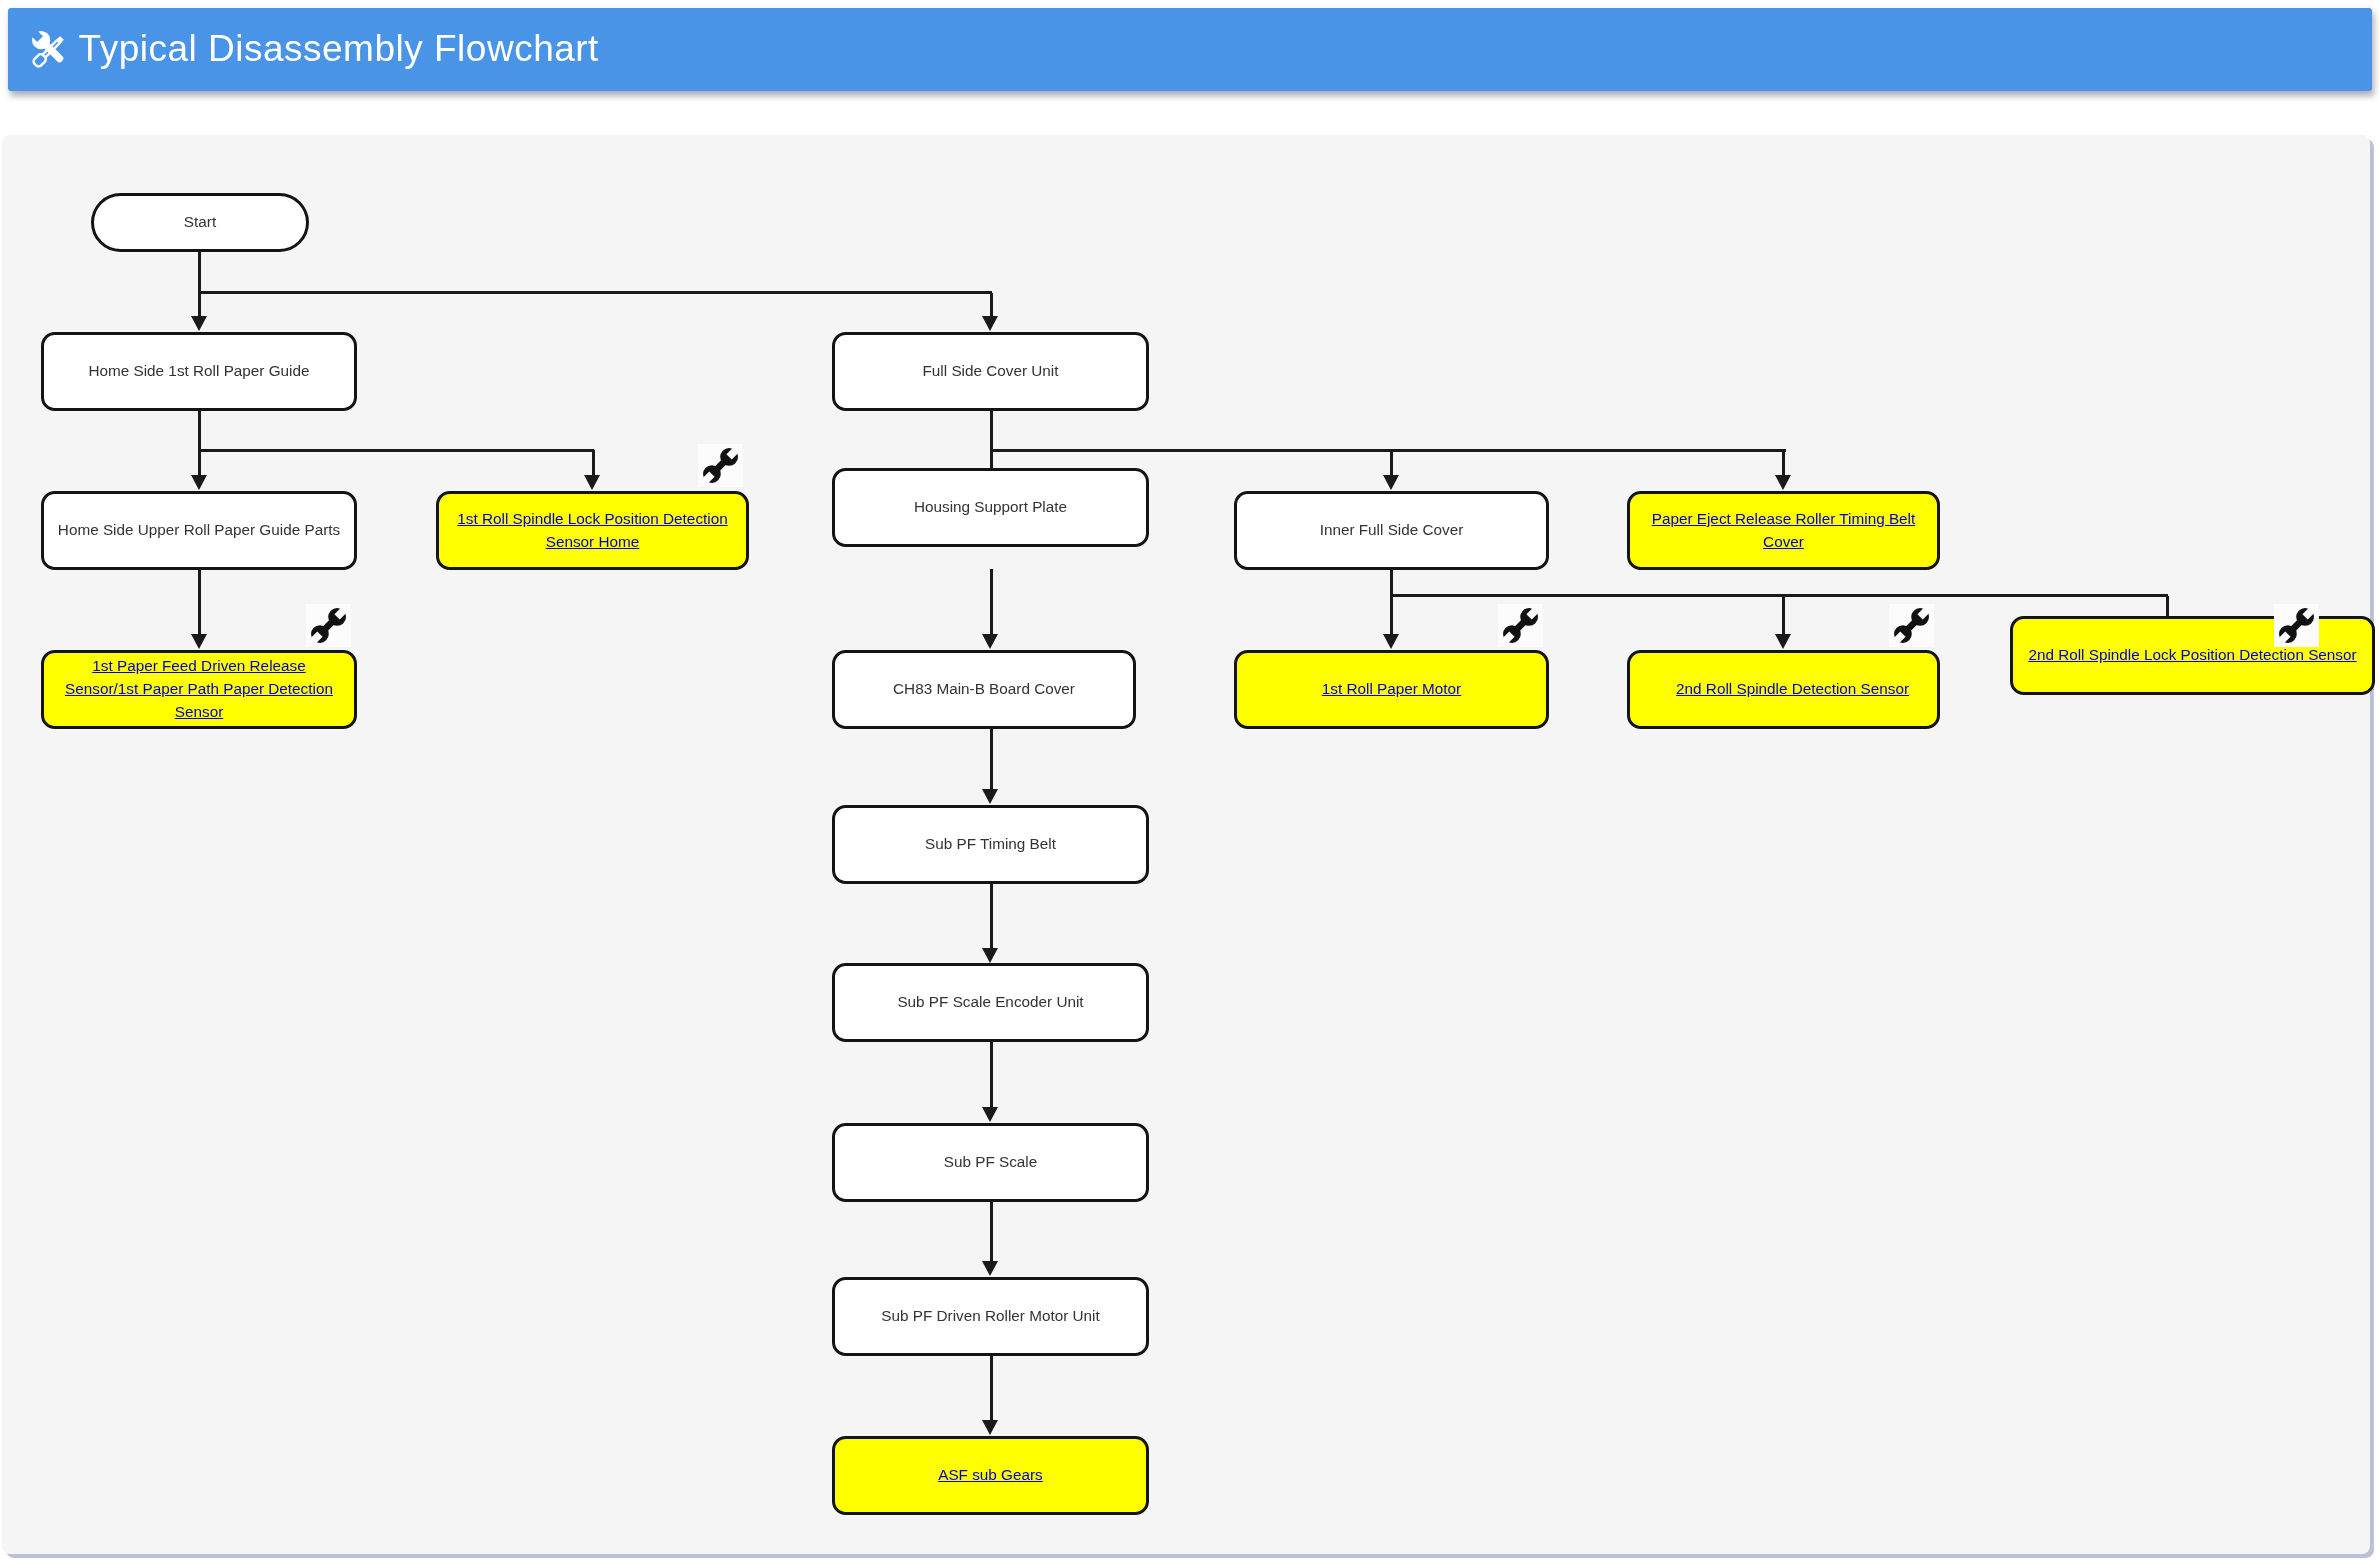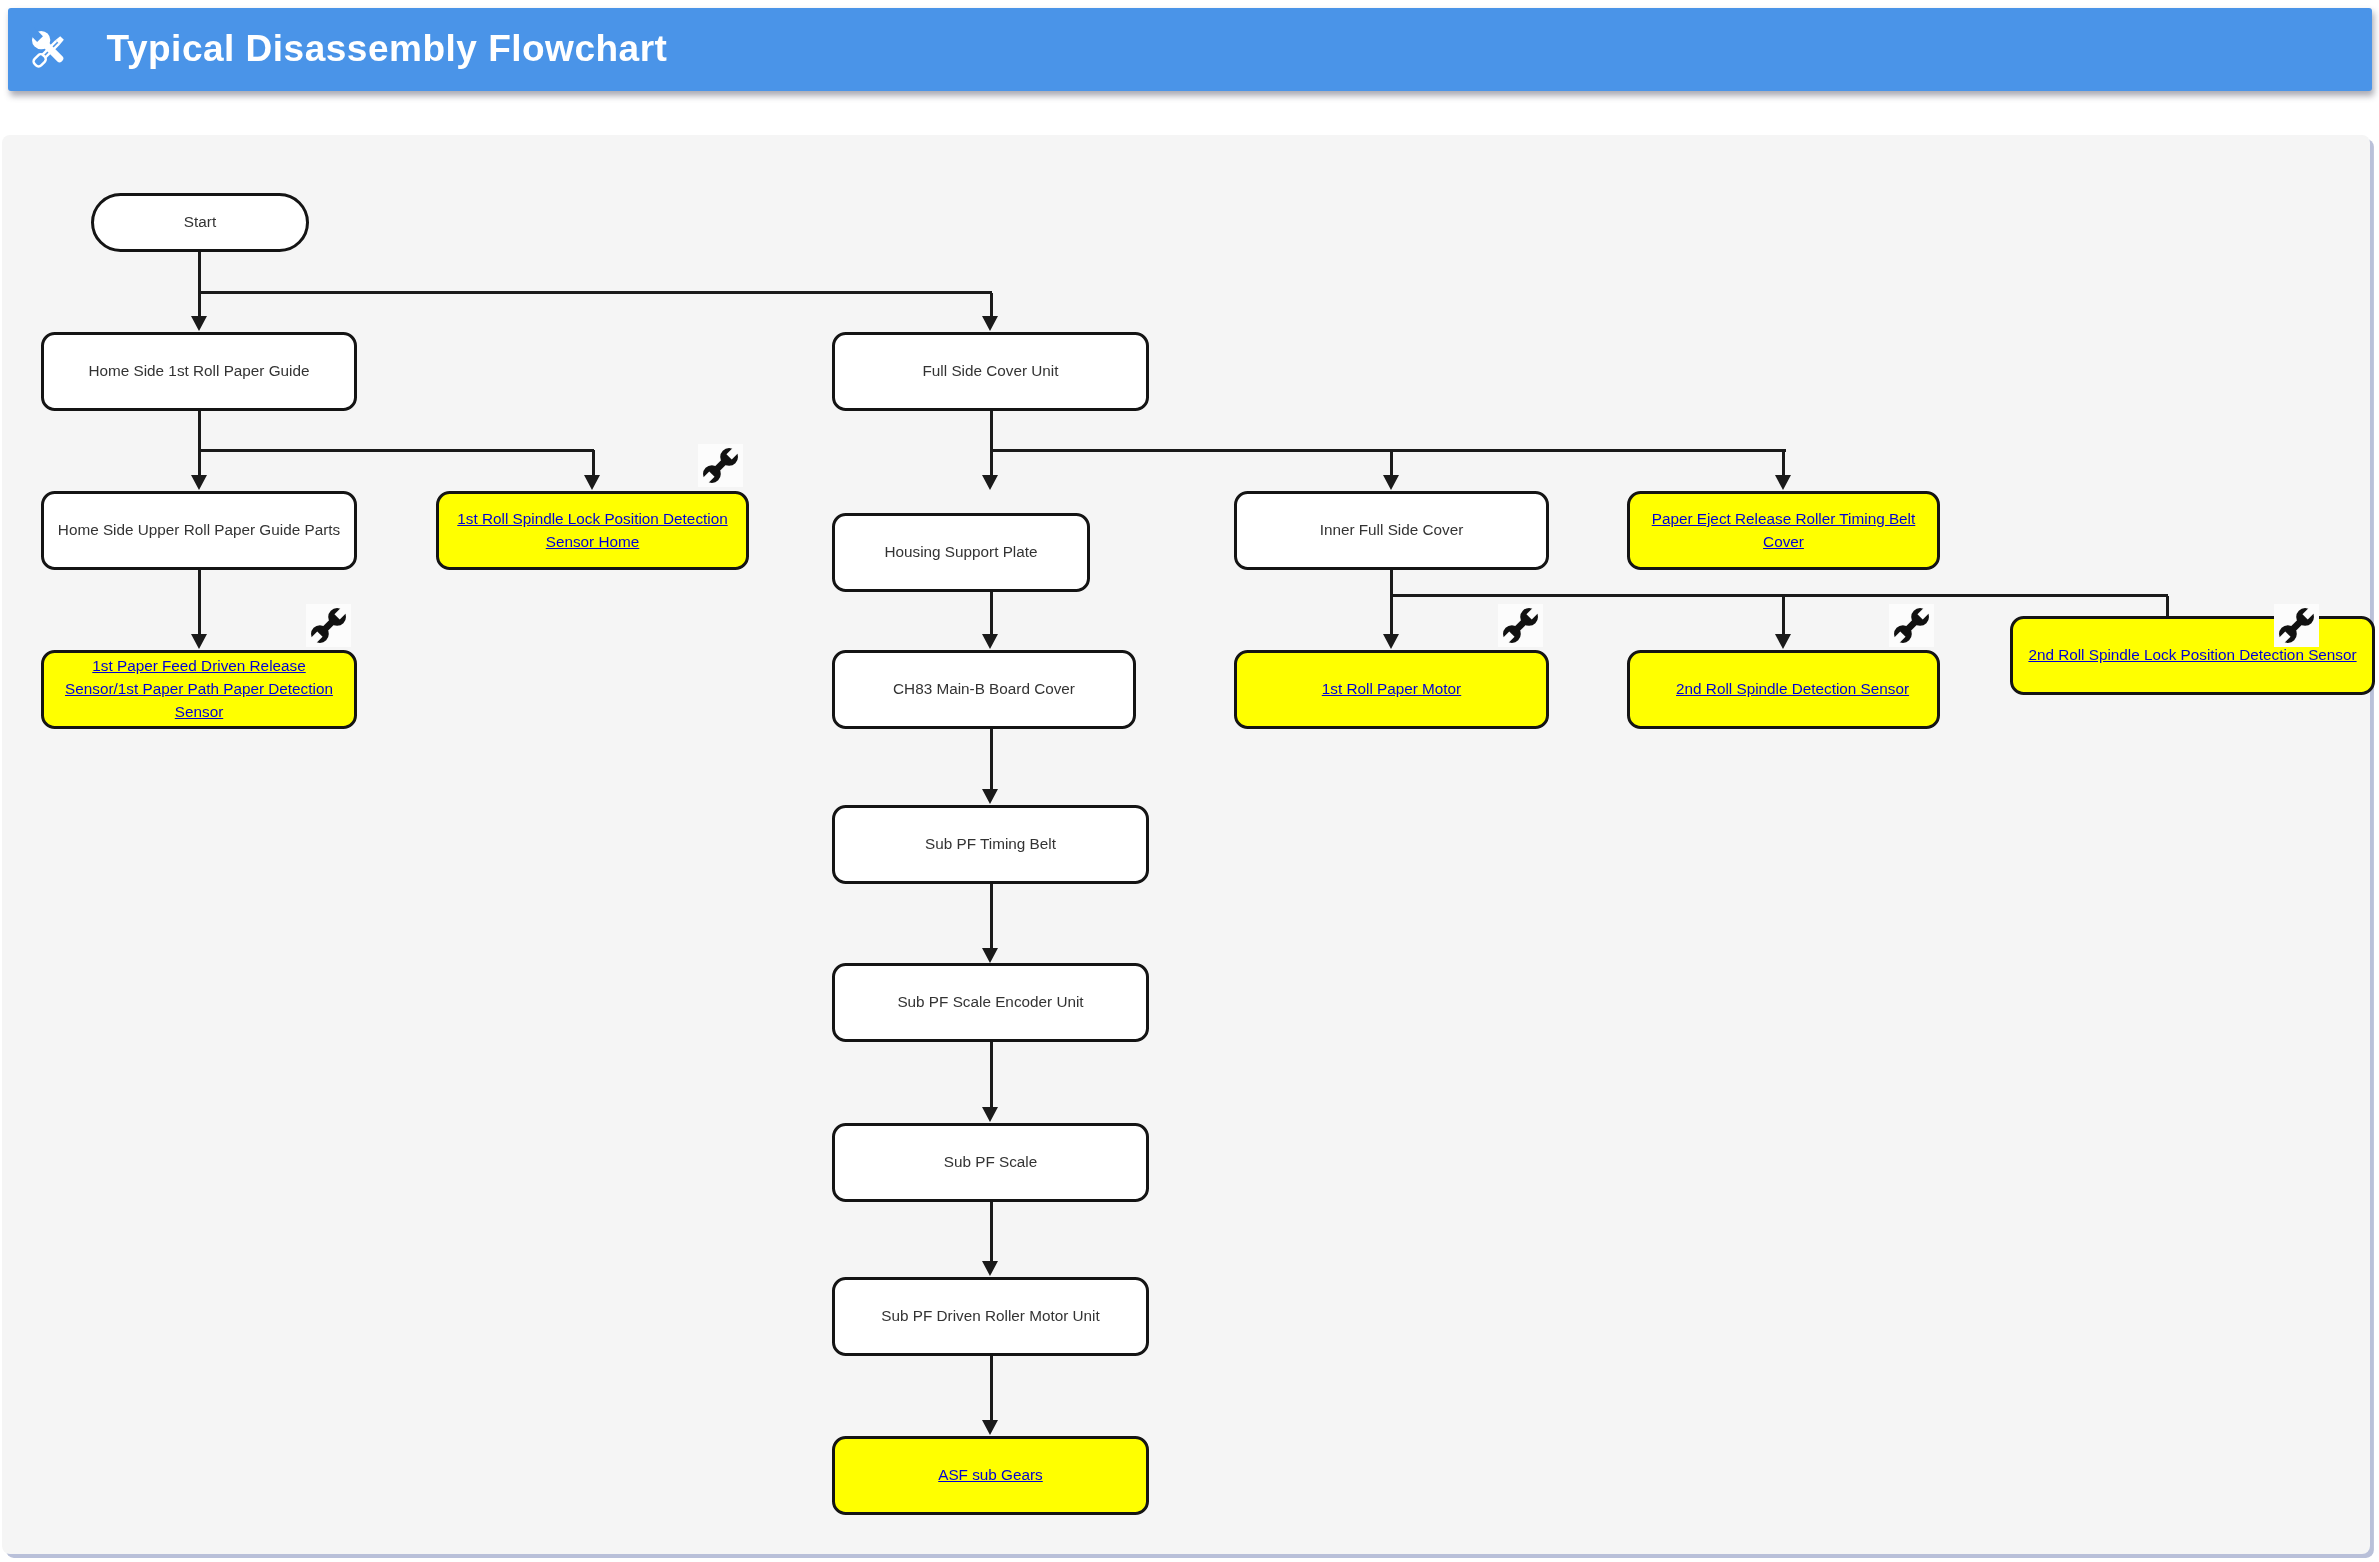--- a/index.html
+++ b/index.html
@@ -8,21 +8,21 @@
     font-family:"Liberation Sans","DejaVu Sans",sans-serif;
   }
   
   .app-header{
     position:absolute;left:7.9px;top:7.9px;width:2364px;height:83px;
     border-radius:3px;display:flex;align-items:center;
     box-shadow:2px 4.9px 5.9px rgba(70,70,90,.45);
   }
   .app-header .hicon{width:49px;height:49px;margin-left:17.7px;flex:0 0 auto;}
   .app-header .title{
-    color:#fff;font-size:37px;font-weight:700;margin-left:32px;
+    color:#fff;font-size:37px;font-weight:400;margin-left:4px;
     letter-spacing:0.5px;white-space:nowrap;
   }
   
   .panel{
     position:absolute;left:2px;top:135px;width:2368px;height:1419px;
     border-radius:7.9px;box-shadow:3.9px 3.9px 0 0 #b9c0d9;
   }
   .canvas{position:absolute;left:0;top:0;width:2380px;height:1562px;}
   
   .node{
@@ -131,21 +131,21 @@
       <svg viewBox="0 0 46 46">
         <g transform="rotate(-45 23 23)" fill="#111111">
           <circle cx="10" cy="23" r="9.5"></circle>
           <circle cx="36" cy="23" r="9.5"></circle>
           <rect x="8" y="19.5" width="30" height="7"></rect>
           <rect x="-4" y="19" width="14" height="8" fill="#fcfcfc"></rect>
           <rect x="36" y="19" width="14" height="8" fill="#fcfcfc"></rect>
         </g>
       </svg>
     </div>
-    <div class="node" style="left: 832px; top: 513px; width: 258px; height: 79px; text-align: right;">
+    <div class="node" style="left: 832px; top: 468px; width: 317px; height: 79px; text-align: right;">
       <span class="label">Housing Support Plate</span>
     </div>
     <div class="node" style="left: 1234px; top: 491px; width: 315px; height: 79px;">
       <span class="label">Inner Full Side Cover</span>
     </div>
     <div class="node highlight" style="left: 1627px; top: 491px; width: 313px; height: 79px;">
       <span class="link-label">Paper Eject Release Roller Timing Belt Cover</span>
     </div>
     <div class="node highlight" style="left: 41px; top: 650px; width: 316px; height: 79px;">
       <span class="link-label">1st Paper Feed Driven Release Sensor/1st Paper Path Paper Detection Sensor</span>

